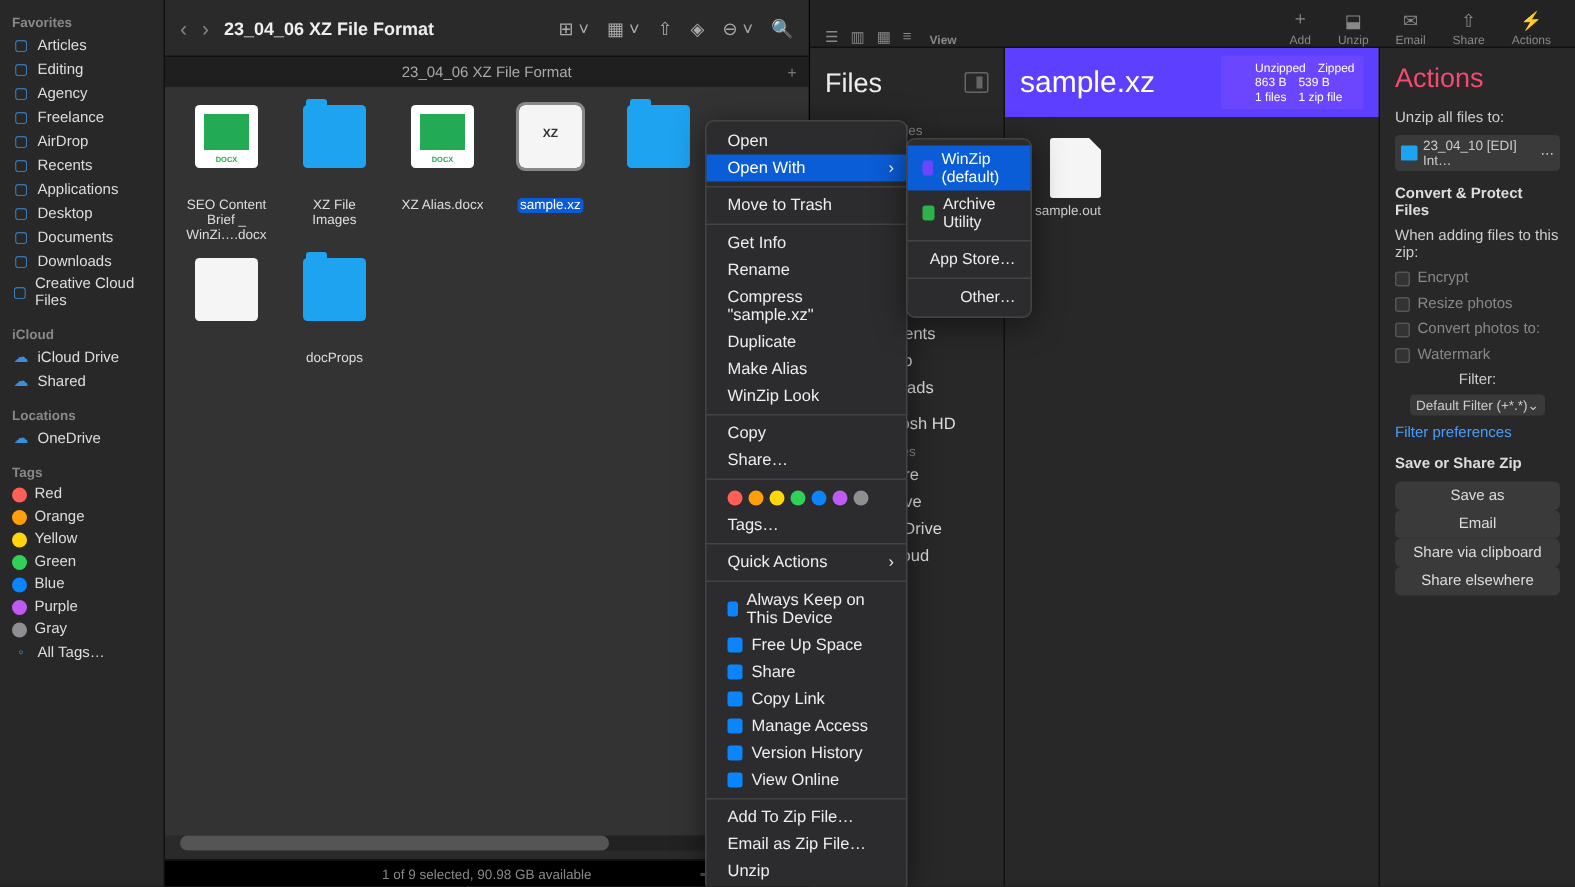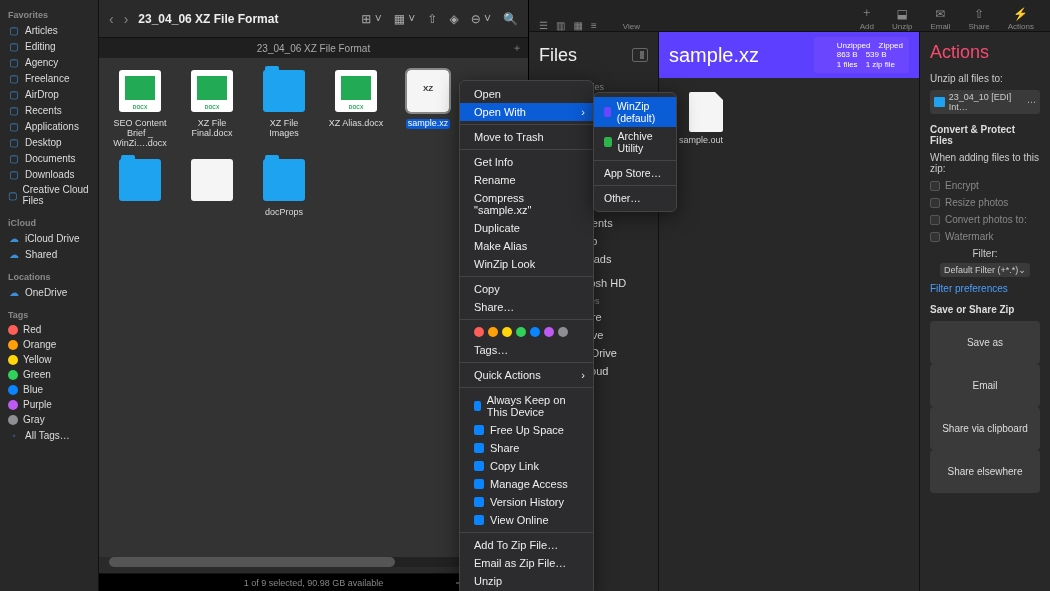--- a/index.html
+++ b/index.html
@@ -1,32 +1,32 @@
 <!DOCTYPE html>
 <html><head>
 <meta charset="utf-8">
 <style>
 * { margin: 0; padding: 0; box-sizing: border-box; font-family: -apple-system, "Helvetica Neue", Arial, sans-serif; }
 body { background: #1e1e1e; color: #ccc; font-size: 11px; width: 1050px; height: 591px; overflow: hidden; display: flex; }
 .finder { width: 528px; height: 591px; display: flex; flex-direction: column; background: #2a2a2a; position: relative; }
-.sidebar { width: 99px; height: 591px; background: #282828; overflow-y: auto; border-right: 1px solid #111; }
+.sidebar { width: 110px; height: 591px; background: #282828; overflow-y: auto; border-right: 1px solid #111; }
 .sidebar-section { margin-top: 6px; }
 .sidebar-header { color: #888; font-size: 9px; padding: 4px 8px 2px; font-weight: 600; }
 .sidebar-item { display: flex; align-items: center; gap: 5px; padding: 2px 8px; color: #ddd; font-size: 10px; cursor: pointer; }
 .sidebar-item .icon { width: 12px; height: 12px; display: flex; align-items: center; justify-content: center; color: #3b8fd8; }
 .tag-dot { width: 10px; height: 10px; border-radius: 50%; }
 .finder-toolbar { height: 38px; display: flex; align-items: center; padding: 0 10px; gap: 10px; background: #2a2a2a; border-bottom: 1px solid #111;}
 .nav-btn { color: #888; font-size: 14px; cursor: pointer; }
 .title { color: #eee; font-weight: 600; font-size: 12px; flex: 1; }
 .tb-icons { display: flex; gap: 12px; color: #aaa; font-size: 12px; }
 .tb-icon { cursor: pointer; }
 .tab-bar { height: 20px; background: #1f1f1f; display: flex; align-items: center; justify-content: center; font-size: 10px; color: #aaa; position: relative;}
 .tab-bar .plus { position: absolute; right: 6px; color: #888; cursor: pointer;}
 .files-grid { flex: 1; padding: 12px; display: flex; flex-wrap: wrap; align-content: flex-start; gap: 10px 14px; position: relative; background: #333;}
-.file-item { width: 58px; display: flex; flex-direction: column; align-items: center; gap: 7px; cursor: pointer; }
+.file-item { width: 58px; display: flex; flex-direction: column; align-items: center; gap: 20px; cursor: pointer; }
 .file-icon { width: 42px; height: 42px; background: #fff; border-radius: 3px; position: relative; }
 .file-icon.docx { background: #fff; }
 .file-icon.docx::after { content:"DOCX"; position:absolute; bottom:2px; left:0; right:0; text-align:center; font-size:5px; color:#2a5; font-weight:bold;}
 .file-icon.docx::before { content:""; position:absolute; top:6px; left:6px; right:6px; bottom:12px; background:#2a5;}
 .file-icon.folder { background: #1ea3f0; border-radius: 3px; }
 .file-icon.folder::before{ content:""; position:absolute; top:-4px; left:2px; width:14px; height:6px; background:#1ea3f0; border-radius:2px 2px 0 0;}
 .file-icon.selected { outline: 2px solid #888; border-radius:4px;}
 .file-icon.xz { background:#f5f5f5; }
 .file-icon.xz::after{ content:"XZ"; position:absolute; top:14px; left:0; right:0; text-align:center; font-size:8px; font-weight:bold; color:#333;}
 .file-icon.generic { background:#f5f5f5;}
@@ -42,30 +42,30 @@
 
 .ctx { position:absolute; left:360px; top:80px; width:135px; background:#2c2c2e; border:1px solid #444; border-radius:6px; padding:4px 0; z-index:50; box-shadow:0 4px 20px rgba(0,0,0,.5);}
 .ctx-item { padding:3px 14px; font-size:11px; color:#eee; cursor:pointer; display:flex; align-items:center; gap:6px; position:relative;}
 .ctx-item.highlight { background:#0a5cd7; color:#fff;}
 .ctx-item.chevron::after { content:"›"; position:absolute; right:8px; color:inherit;}
 .ctx-sep { height:1px; background:#444; margin:3px 0;}
 .ctx-item .sq { width:10px; height:10px; border-radius:2px;}
 .ctx-colors { display:flex; gap:4px; padding:4px 14px;}
 .ctx-colors .dot{ width:10px; height:10px; border-radius:50%;}
 .sub { position:absolute; left:494px; top:92px; width:84px; background:#2c2c2e; border:1px solid #444; border-radius:6px; padding:4px 0; z-index:51; box-shadow:0 4px 20px rgba(0,0,0,.5);}
-.sub .ctx-item { padding:3px 10px; font-size:10.5px;}
+.sub .ctx-item { padding:3px 10px; font-size:10.5px;justify-content:flex-end;}
 .sub .ctx-item .sq-b { width:10px; height:10px; background:#6a46ff; border-radius:2px;}
 .sub .ctx-item .sq-g { width:10px; height:10px; background:#2cb34a; border-radius:2px;}
 
 
 .winzip { flex:1; height:591px; background:#282828; border-left:1px solid #000; display:flex; flex-direction:column;}
 .wz-top { height:32px; display:flex; align-items:flex-end; padding:0 10px; gap:6px; background:#232323; border-bottom:1px solid #111;}
 .wz-tb-left { display:flex; gap:8px; color:#888; font-size:10px;}
 .wz-tb-left .ic{ cursor:pointer; }
-.wz-view-label{ color:#888; font-size:8px; margin-left:20px;}
+.wz-view-label{ color:#888; font-size:8px; margin-left:6px;font-weight:bold;}
 .wz-spacer{ flex:1;}
 .wz-top-btn { display:flex; flex-direction:column; align-items:center; gap:1px; color:#888; font-size:8px; cursor:pointer; padding:0 6px;}
 .wz-top-btn .ic{ font-size:12px;}
 .wz-body { flex:1; display:flex;}
 .wz-files-col { width:130px; border-right:1px solid #111; display:flex; flex-direction:column;}
 .wz-files-header { height:46px; display:flex; align-items:center; justify-content:space-between; padding:0 10px; }
 .wz-files-header .title{ font-size:18px; color:#eee; font-weight:300;}
 .wz-files-header .col-ic{ width:16px; height:14px; border:1px solid #666; border-radius:2px; position:relative;}
 .wz-files-header .col-ic::after{content:""; position:absolute; right:3px; top:2px; bottom:2px; width:4px; background:#666;}
 .wz-section-h { font-size:9px; color:#888; padding:4px 10px 2px;}
@@ -88,21 +88,21 @@
 .wz-actions .line{ font-size:10px; color:#ccc;}
 .wz-path-chip{ background:#3a3a3a; border-radius:3px; padding:2px 4px; display:flex; align-items:center; gap:4px; font-size:9px; color:#ccc;}
 .wz-path-chip .fold{ width:12px; height:10px; background:#1ea3f0; border-radius:1px;}
 .wz-path-chip .dots{ margin-left:auto; cursor:pointer;}
 .wz-actions .group-h{ font-size:10px; font-weight:600; color:#ddd; margin-top:4px;}
 .wz-chk{ display:flex; align-items:center; gap:5px; font-size:10px; color:#888;}
 .wz-chk .box{ width:10px; height:10px; border:1px solid #555; border-radius:2px; background:#333;}
 .filter-row{ display:flex; align-items:center; gap:4px; font-size:10px;flex-direction:column;}
 .filter-sel{ flex:1; background:#3a3a3a; border-radius:3px; padding:2px 4px; font-size:9px; display:flex; justify-content:space-between; align-items:center;}
 .link{ color:#4a9eff; font-size:10px; cursor:pointer;}
-.action-btn{ background:#3a3a3a; border-radius:4px; padding:16px 0; text-align:center; font-size:10px; cursor:pointer; color:#ddd;}
+.action-btn{ background:#3a3a3a; border-radius:4px; padding:4px 0; text-align:center; font-size:10px; cursor:pointer; color:#ddd;}
 </style>
 </head>
 <body>
 
 <div class="sidebar">
   <div class="sidebar-section">
     <div class="sidebar-header">Favorites</div>
     <div id="fav-list">
         <div class="sidebar-item">
           <span class="icon">▢</span>
@@ -226,24 +226,20 @@
     </div>
   </div>
   <div class="tab-bar">
     <span>23_04_06 XZ File Format</span>
     <span class="plus">＋</span>
   </div>
   <div class="files-grid" id="files-grid">
       <div class="file-item">
         <div class="file-icon docx"></div>
         <div class="file-label">SEO Content Brief _ WinZi….docx</div>
-      </div>
-      <div class="file-item">
-        <div class="file-icon docx"></div>
-        <div class="file-label">XZ File Final.docx</div>
       </div>
       <div class="file-item">
         <div class="file-icon folder"></div>
         <div class="file-label">XZ File Images</div>
       </div>
       <div class="file-item">
         <div class="file-icon docx"></div>
         <div class="file-label">XZ Alias.docx</div>
       </div>
       <div class="file-item">

